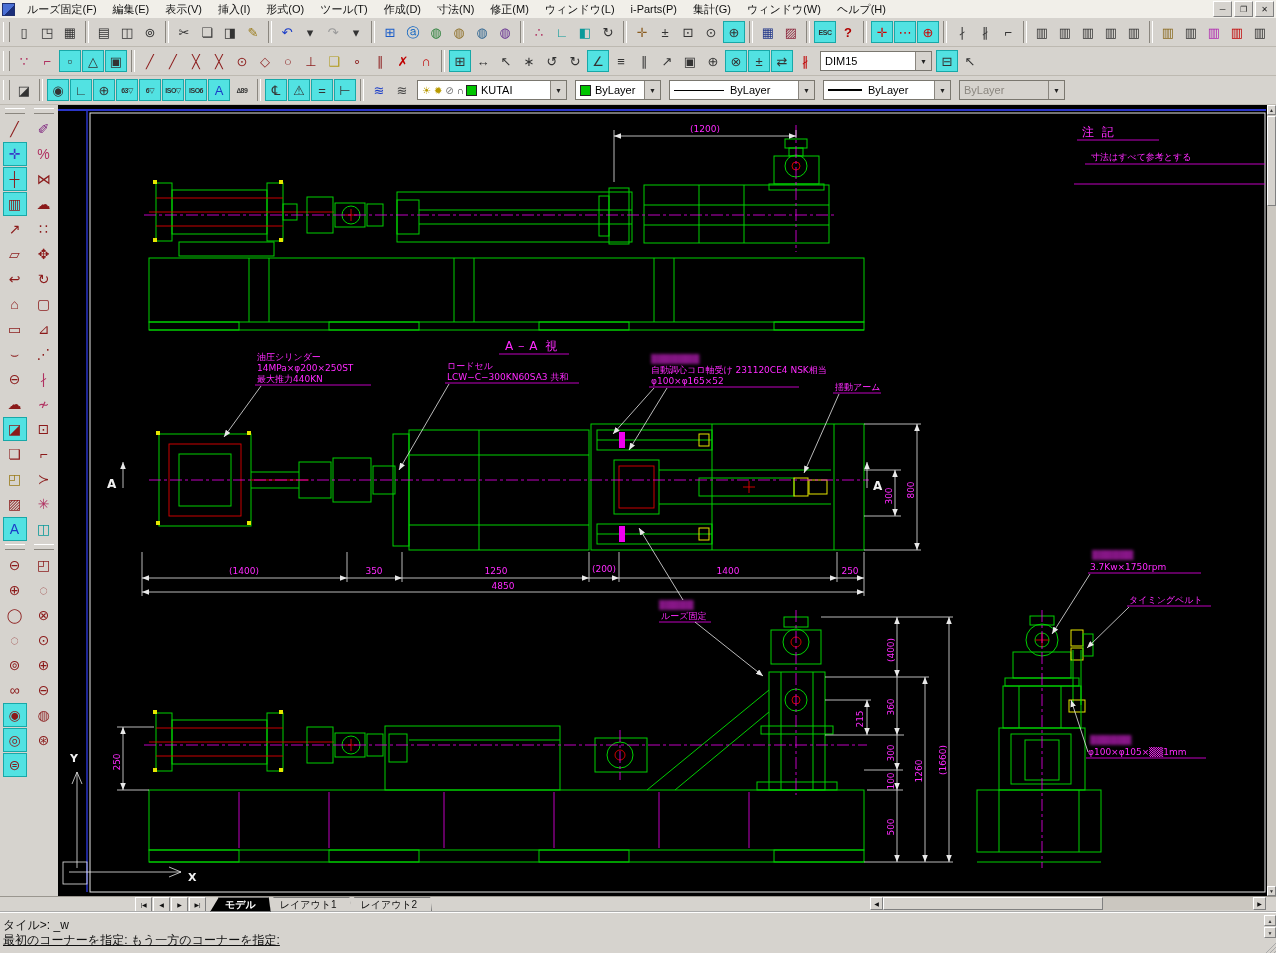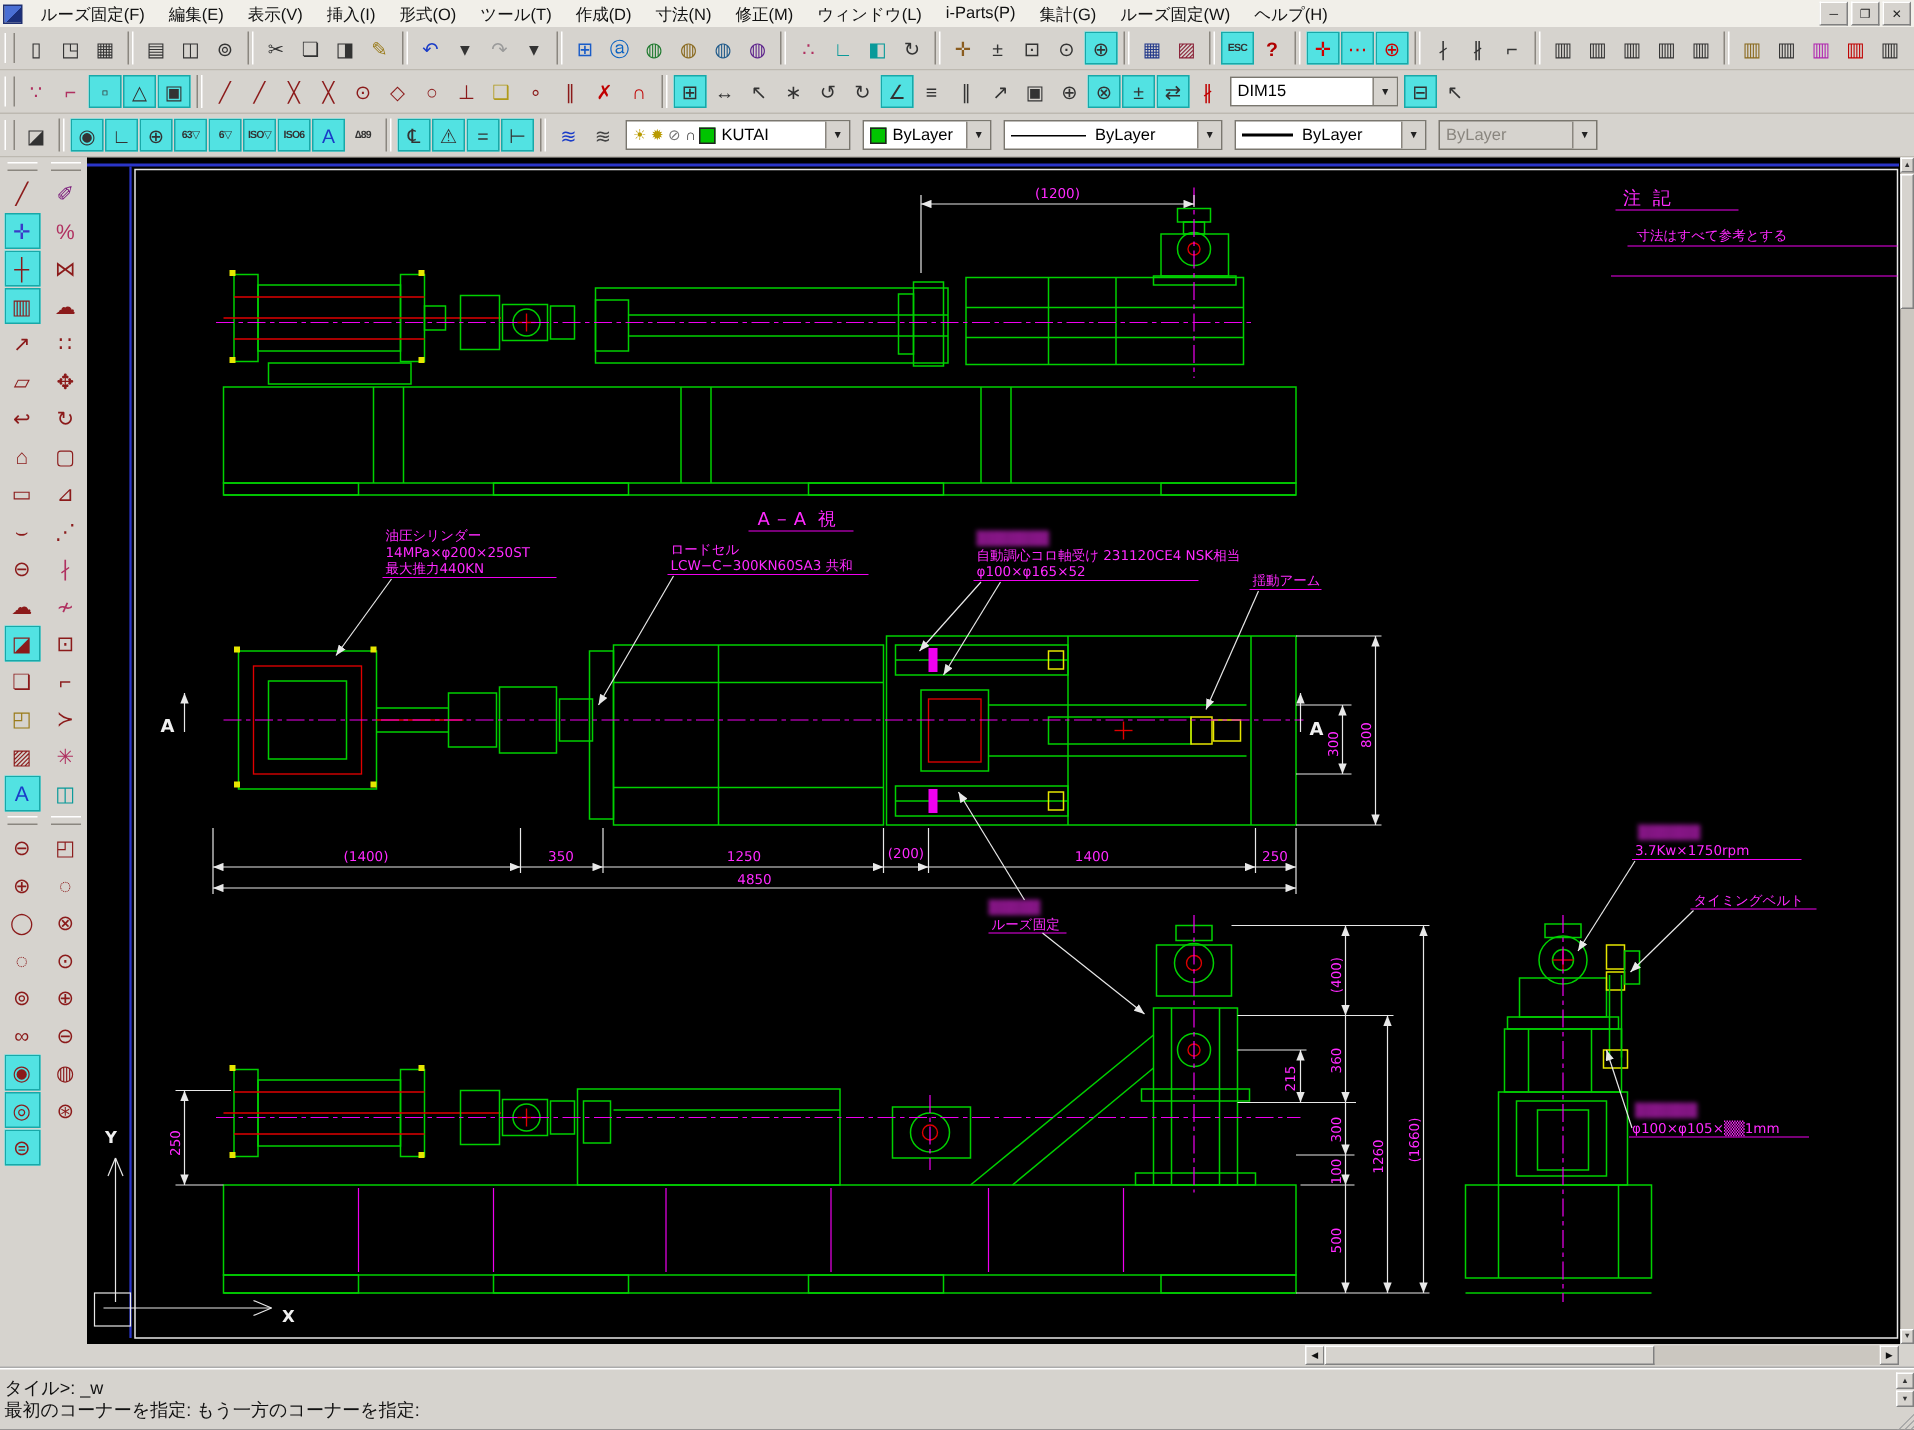--- a/index.html
+++ b/index.html
@@ -81,21 +81,21 @@
   .hbtn{width:13px;height:13px;background:#d6d3ce;border:1px solid #fff;border-right-color:#808080;
     border-bottom-color:#808080;font-size:6px;display:flex;align-items:center;justify-content:center;
     box-sizing:border-box;color:#111;}
   .htrack{width:370px;height:13px;background:#cbc7c0;position:relative;}
   .hthumb{position:absolute;left:0;top:0;width:220px;height:13px;background:#d6d3ce;border:1px solid #fff;
     border-right-color:#808080;border-bottom-color:#808080;box-sizing:border-box;}
   
   .statusbar{position:absolute;left:0;top:911px;width:1276px;height:42px;background:#d6d3ce;
     border-top:2px groove #fff;}
   .cmdline{position:absolute;left:3px;font-size:12px;color:#111;white-space:pre;}
-  .cmd1{top:4px;} .cmd2{top:19px;}
+  .cmd1{top:4px;} .cmd2{top:19px;text-decoration:underline;}
   .cmdscroll{position:absolute;right:0;top:2px;width:12px;height:38px;}
   .cbtn{width:12px;height:11px;background:#d6d3ce;border:1px solid #fff;border-right-color:#808080;
     border-bottom-color:#808080;font-size:5px;display:flex;align-items:center;justify-content:center;
     box-sizing:border-box;color:#333;margin-bottom:1px;}
   .grip-corner{position:absolute;right:0;bottom:0;width:13px;height:13px;
     background:linear-gradient(135deg,transparent 0 50%,#aaa 50% 56%,transparent 56% 66%,#aaa 66% 72%,transparent 72% 82%,#aaa 82% 88%,transparent 88%);}
 </style>
 </head>
 <body>
 
@@ -109,21 +109,21 @@
         <div class="menuitem">表示(V)</div>
         <div class="menuitem">挿入(I)</div>
         <div class="menuitem">形式(O)</div>
         <div class="menuitem">ツール(T)</div>
         <div class="menuitem">作成(D)</div>
         <div class="menuitem">寸法(N)</div>
         <div class="menuitem">修正(M)</div>
         <div class="menuitem">ウィンドウ(L)</div>
         <div class="menuitem">i-Parts(P)</div>
         <div class="menuitem">集計(G)</div>
-        <div class="menuitem">ルーズ固定(W)</div>
+        <div class="menuitem">ウィンドウ(W)</div>
         <div class="menuitem">ヘルプ(H)</div>
       </div>
     <div class="winbtns">
       <div class="winbtn">─</div>
       <div class="winbtn">❐</div>
       <div class="winbtn">✕</div>
     </div>
   </div>
 
   <div class="tbrow r1">
@@ -724,20 +724,33 @@
     </g>
   </svg>
   </div>
 
   <div class="vscroll">
     <div class="sbbtn" style="top:0;">▲</div>
     <div class="vthumb"></div>
     <div class="sbbtn" style="bottom:0;">▼</div>
   </div>
 
+  <div class="tabrow">
+    <div class="tabnav">
+        <div class="navbtn">|◀</div>
+        <div class="navbtn">◀</div>
+        <div class="navbtn">▶</div>
+        <div class="navbtn">▶|</div>
+      </div>
+    <div class="tabs">
+        <div class="tab active">モデル</div>
+        <div class="tab">レイアウト1</div>
+        <div class="tab">レイアウト2</div>
+      </div>
+  </div>
   <div class="hscroll">
     <div class="hbtn">◀</div>
     <div class="htrack">
       <div class="hthumb"></div>
     </div>
     <div class="hbtn">▶</div>
   </div>
 
   <div class="statusbar">
     <div class="cmdline cmd1">タイル&gt;: _w</div>

